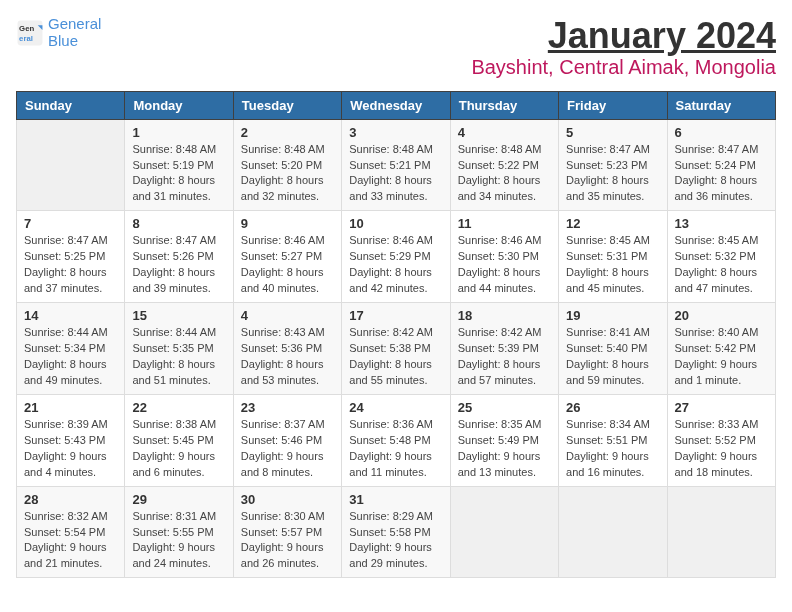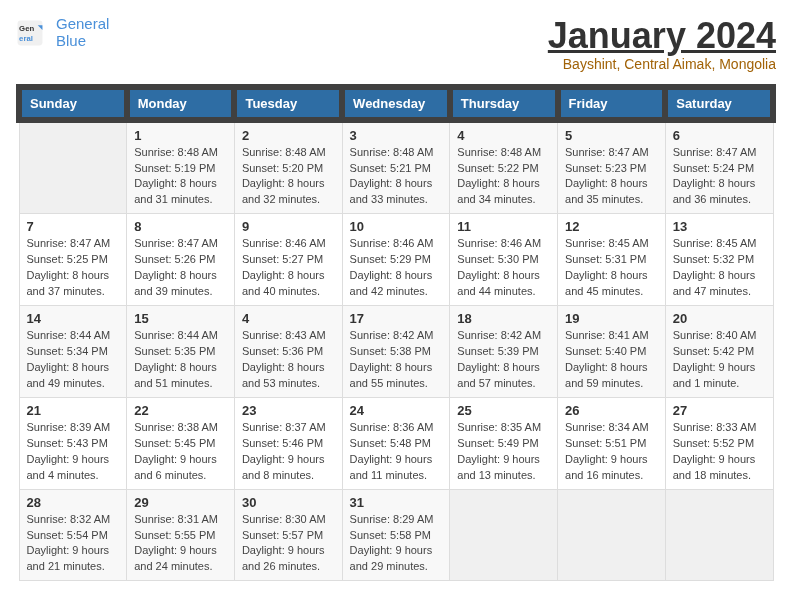--- a/index.html
+++ b/index.html
@@ -12,21 +12,21 @@
     }
     .header {
       display: flex;
       justify-content: space-between;
       align-items: flex-start;
       margin-bottom: 12px;
     }
     .logo {
       display: flex;
       align-items: center;
-      gap: 12px;
+      gap: 4px;
     }
     .logo-text {
       font-size: 15px;
       font-weight: normal;
       color: #333;
       line-height: 1.1;
     }
     .logo-text span {
       color: #4a90d9;
     }
@@ -38,35 +38,35 @@
       text-align: right;
     }
     .month-title {
       font-size: 36px;
       font-weight: bold;
       color: #333;
       line-height: 1.1;
       text-decoration: underline;
     }
     .subtitle {
-      font-size: 14px;
-      color: #a16207;
+      font-size: 20px;
+      color: #be185d;
     }
     table {
       width: 100%;
       border-collapse: collapse;
     }
     thead tr th {
       background-color: #2e6da4;
       color: #fff;
       font-size: 13px;
       font-weight: bold;
       padding: 6px 8px;
       text-align: left;
-      border: 6px solid #404040;
+      border: 1px solid #404040;
     }
     tbody tr td {
       vertical-align: top;
       padding: 5px 7px;
       border: 1px solid #ddd;
       font-size: 11px;
       color: #333;
       width: 14.28%;
       min-height: 75px;
       background: #fff;

